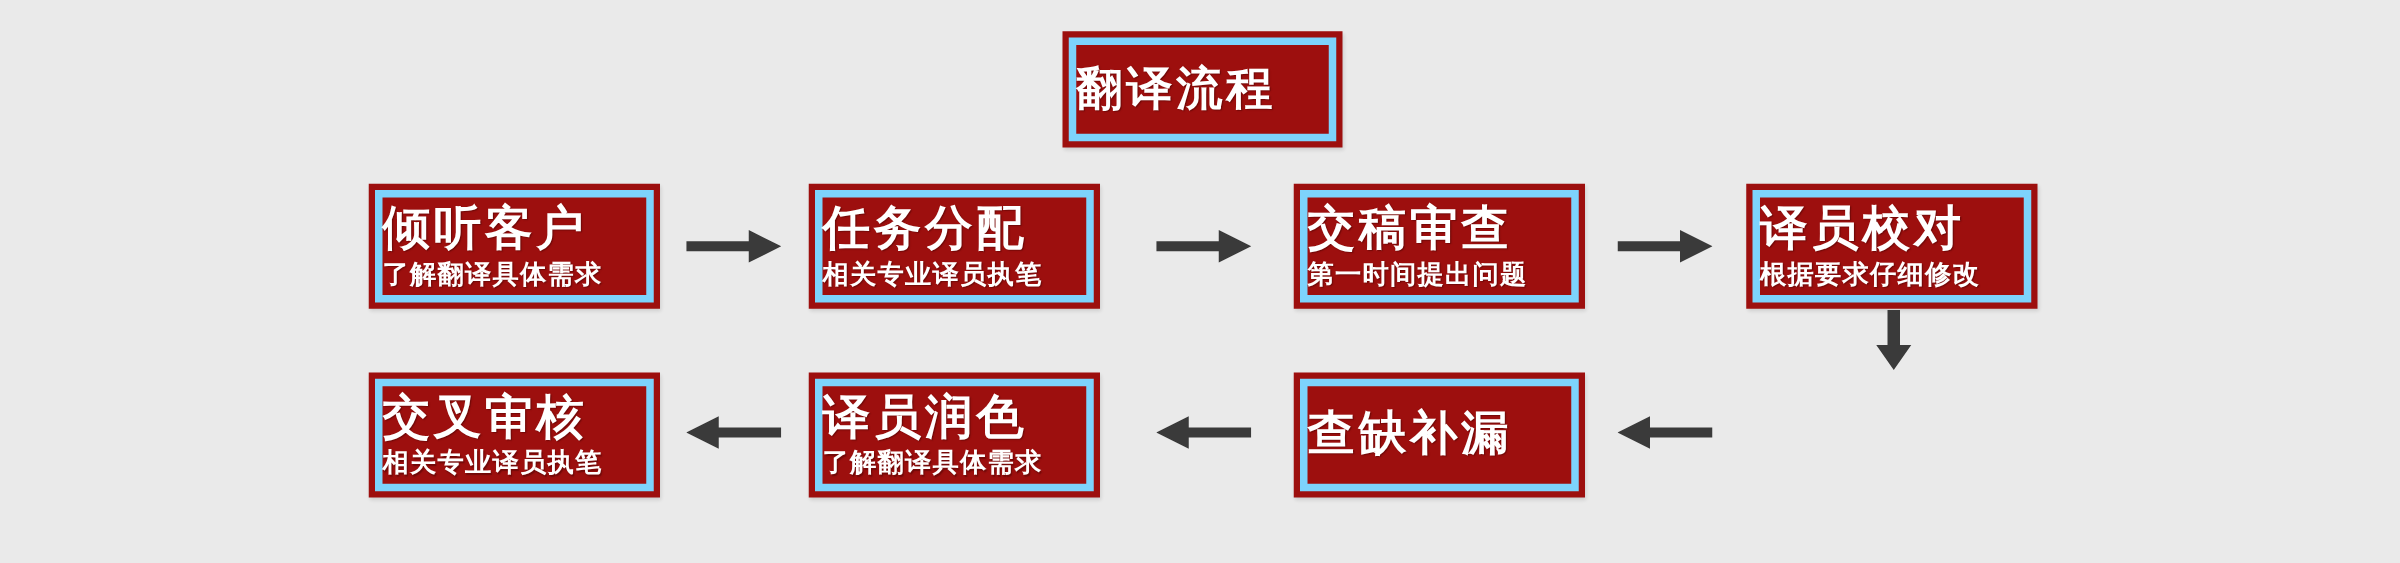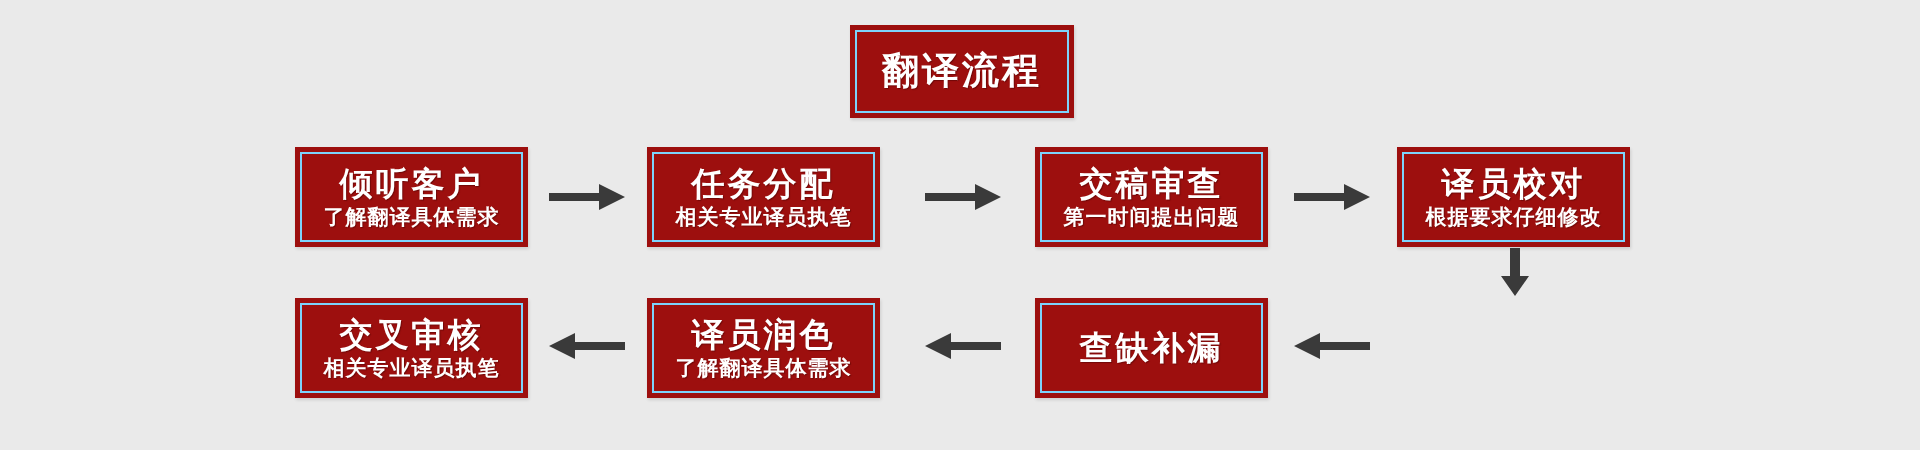--- a/index.html
+++ b/index.html
@@ -14,43 +14,44 @@
   
   .rbox {
     position: absolute;
     background: #9D0F0E;
     padding: 5px;
     box-sizing: border-box;
     box-shadow: 1px 2px 3px rgba(0,0,0,0.12);
   }
   .rbox-inner {
     width: 100%; height: 100%;
-    border: 2px solid #7dd3fc;
+    border: 6px solid #7dd3fc;
     box-sizing: border-box;
     display: flex; flex-direction: column;
-    align-items: center; justify-content: center;
+    align-items: flex-start; justify-content: center;
     gap: 3px;
   }
   .title-box { left: 850px; top: 25px; width: 224px; height: 93px; }
   .title-box .box-title { font-size: 37px; }
 
   .step { width: 233px; height: 100px; }
   .row1 { top: 147px; }
   .row2 { top: 298px; }
   .c1 { left: 295px; } .c2 { left: 647px; } .c3 { left: 1035px; } .c4 { left: 1397px; }
 
   .box-title {
-    font-size: 33px; font-weight: bold; color: #FFFFFF;
+    font-size: 38px; font-weight: bold; color: #FFFFFF;
     letter-spacing: 3px; line-height: 1.1; white-space: nowrap;
     text-shadow: 1px 1px 1px rgba(60,0,0,0.45);
   }
   .box-subtitle {
     font-size: 21px; font-weight: bold; color: #FFFFFF;
     letter-spacing: 1px; line-height: 1.1; white-space: nowrap;
     text-shadow: 1px 1px 1px rgba(60,0,0,0.45);
+    font-family: Liberation Serif, serif;
   }
 
   .arrow { position: absolute; line-height: 0; }
   .ar-1 { left: 549px; top: 183px; }
   .ar-2 { left: 925px; top: 183px; }
   .ar-3 { left: 1294px; top: 183px; }
   .al-1 { left: 549px; top: 332px; }
   .al-2 { left: 925px; top: 332px; }
   .al-3 { left: 1294px; top: 332px; }
   .ad-1 { left: 1500px; top: 248px; }

